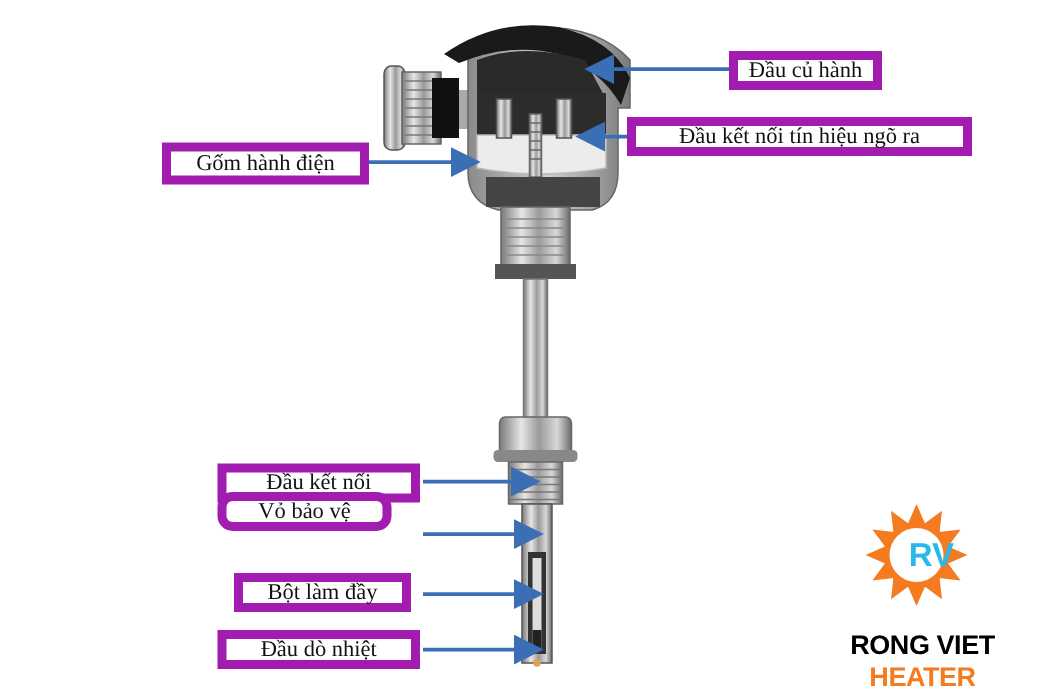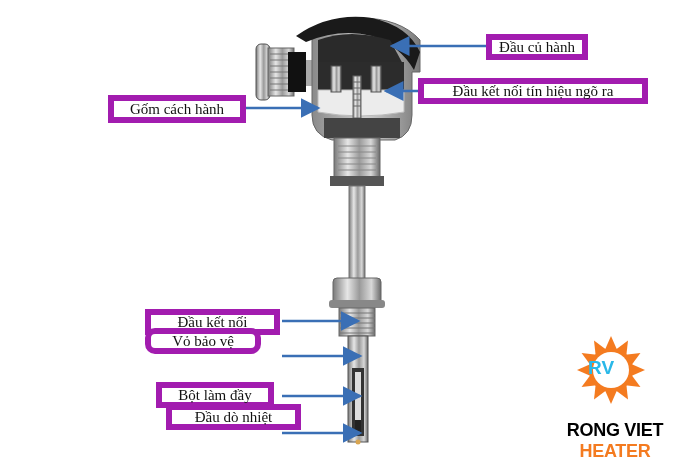--- a/index.html
+++ b/index.html
@@ -10,22 +10,22 @@
     font-size: 15px; color: #111; white-space: nowrap;
   }
   svg.art { position: absolute; left: 0; top: 0; }
   .brand {
     position: absolute; left: 530px; top: 420px; width: 170px; text-align: center;
     font-family: "Liberation Sans", sans-serif; font-weight: bold; font-size: 18px; letter-spacing: -0.3px;
   }
   .brand .b1 { color: #000000; }
   .brand .b2 { color: #f47b20; }
   .rv-text {
-    position: absolute; left: 588px; top: 357px; width: 48px; text-align: left;
-    font-family: "Liberation Sans", sans-serif; font-weight: bold; font-size: 19px; color: #2ab8e8;
+    position: absolute; left: 588px; top: 357px; width: 48px; text-align: right;
+    font-family: "Liberation Sans", sans-serif; font-weight: bold; font-size: 22px; color: #2ab8e8;
   }
 </style>
 </head>
 <body>
 
 <svg class="art" width="700" height="466" viewBox="0 0 700 466">
   <defs>
     <linearGradient id="metal" x1="0" x2="1" y1="0" y2="0">
       <stop offset="0" stop-color="#7a7a7a"></stop>
       <stop offset="0.3" stop-color="#e6e6e6"></stop>
@@ -146,23 +146,23 @@
       <polygon points="0,-34 7,-18 -7,-18" transform="rotate(300)"></polygon>
       <polygon points="0,-34 7,-18 -7,-18" transform="rotate(330)"></polygon>
       <circle r="22"></circle>
     </g>
     <circle r="18" fill="#ffffff"></circle>
   </g>
 </svg>
 
 <div class="label" style="left:486px; top:34px; width:102px; height:26px;">Đầu củ hành</div>
 <div class="label" style="left:418px; top:78px; width:230px; height:26px;">Đầu kết nối tín hiệu ngõ ra</div>
-<div class="label" style="left:108px; top:95px; width:138px; height:28px;">Gốm cách hành</div>
+<div class="label" style="left:108px; top:95px; width:138px; height:28px;">Gốm hành điện</div>
 <div class="label" style="left:145px; top:309px; width:135px; height:26px;">Đầu kết nối</div>
 <div class="label" style="left:145px; top:328px; width:116px; height:26px;border-radius:10px;">Vỏ bảo vệ</div>
 <div class="label" style="left:156px; top:382px; width:118px; height:26px;">Bột làm đầy</div>
-<div class="label" style="left:145px; top:404px; width:135px; height:26px;margin-left:21px;">Đầu dò nhiệt</div>
+<div class="label" style="left:145px; top:420px; width:135px; height:26px;">Đầu dò nhiệt</div>
 
 <div class="rv-text">RV</div>
 <div class="brand">
   <span class="b1">RONG VIET</span>
   <span class="b2">HEATER</span>
 </div>
 
 </body></html>

